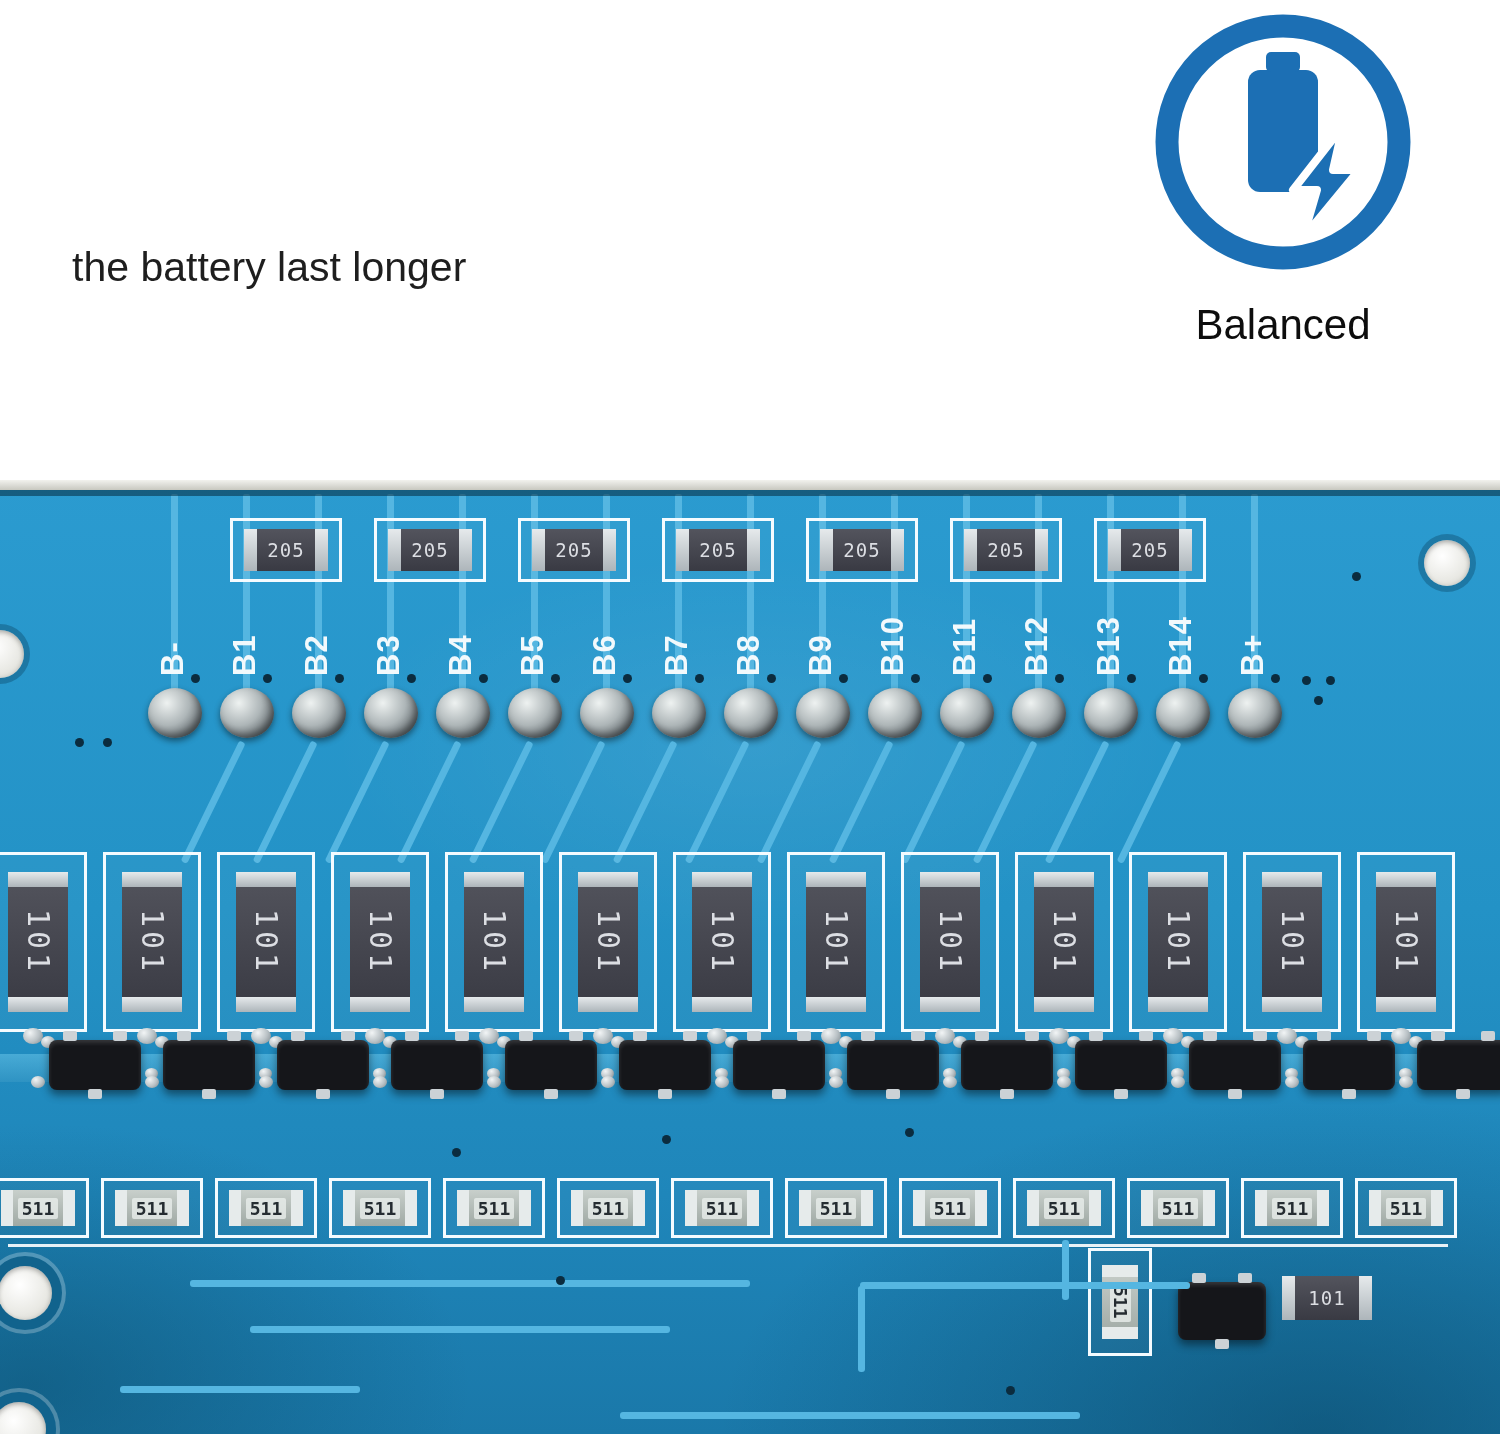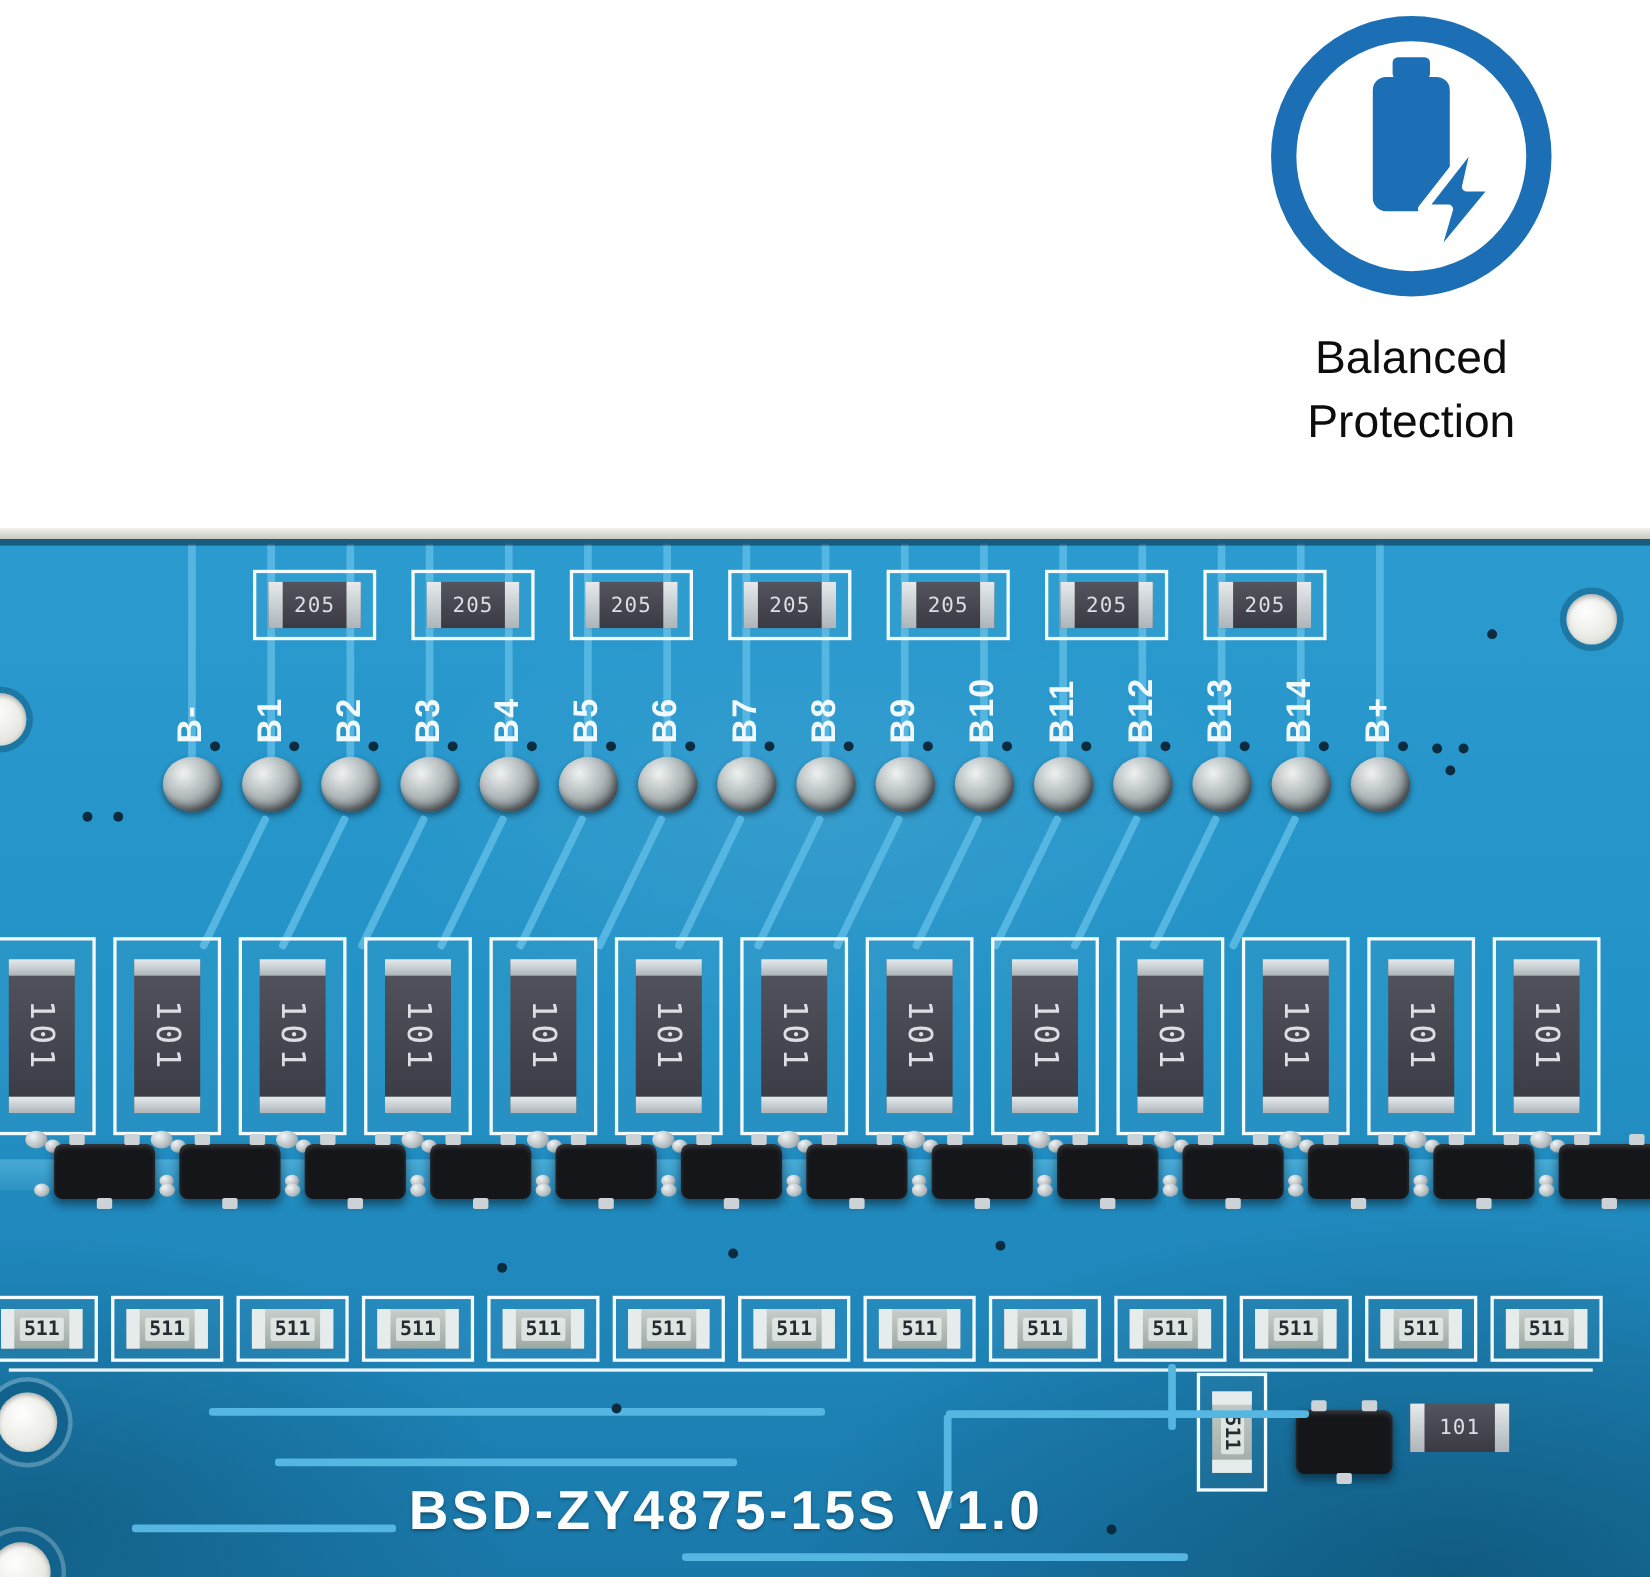--- a/index.html
+++ b/index.html
@@ -73,31 +73,31 @@
   .hole.ring{box-shadow:inset 0 2px 5px rgba(0,0,0,.3), 0 0 0 10px #11638d, 0 0 0 14px rgba(255,255,255,.25);}
 </style>
 </head>
 <body>
 
 <div class="page">
 
   <header class="hero">
     <p class="desc">
       <br>
+      <span>the battery last longer</span>
     </p>
     <div class="badge">
       <svg width="272" height="272" viewBox="0 0 272 272">
         <circle cx="136" cy="134" r="116" fill="none" stroke="var(--icon-blue,#1c6fb4)" stroke-width="23"></circle>
         <rect x="101" y="62" width="70" height="122" rx="12" fill="var(--icon-blue,#1c6fb4)"></rect>
         <rect x="119" y="44" width="34" height="20" rx="5" fill="var(--icon-blue,#1c6fb4)"></rect>
         <path d="M196 118 L146 182 L170 182 L156 230 L212 162 L186 162 Z" fill="var(--icon-blue,#1c6fb4)" stroke="#ffffff" stroke-width="8" stroke-linejoin="round"></path>
       </svg>
       <div class="badge-label">
         <span>Balanced</span><br>
-        <span>Protection</span>
       </div>
     </div>
   </header>
 
   <section class="pcb" id="board">
     <div class="board-edge"></div>
     <div class="board-edge-shadow"></div>
 
     <div class="bus"></div>
     <div class="silk-line" style="left:8px;top:764px;width:1440px;"></div>
@@ -116,21 +116,20 @@
       <div class="leg" style="left:14px;top:-9px;"></div>
       <div class="leg" style="right:14px;top:-9px;"></div>
       <div class="leg" style="left:37px;bottom:-9px;"></div>
     </div>
     <div class="abs" style="left:1282px;top:796px;">
       <div class="res-body h" style="width:90px;height:44px;">
         <span>101</span>
       </div>
     </div>
 
-    <div class="board-label">BSD-ZY4875-15S V1.0</div>
   <div class="trace-v" style="left: 171px;"></div>
       <div class="tlabel" style="left: 155px;">B-</div>
       <div class="pad" style="left: 148px; top: 208px;"></div>
       <div class="via" style="left: 191px; top: 194px;"></div>
       <div class="trace-v" style="left: 243px;"></div>
       <div class="tlabel" style="left: 227px;">B1</div>
       <div class="pad" style="left: 220px; top: 208px;"></div>
       <div class="via" style="left: 263px; top: 194px;"></div>
       <div class="trace-v" style="left: 315px;"></div>
       <div class="tlabel" style="left: 299px;">B2</div>

